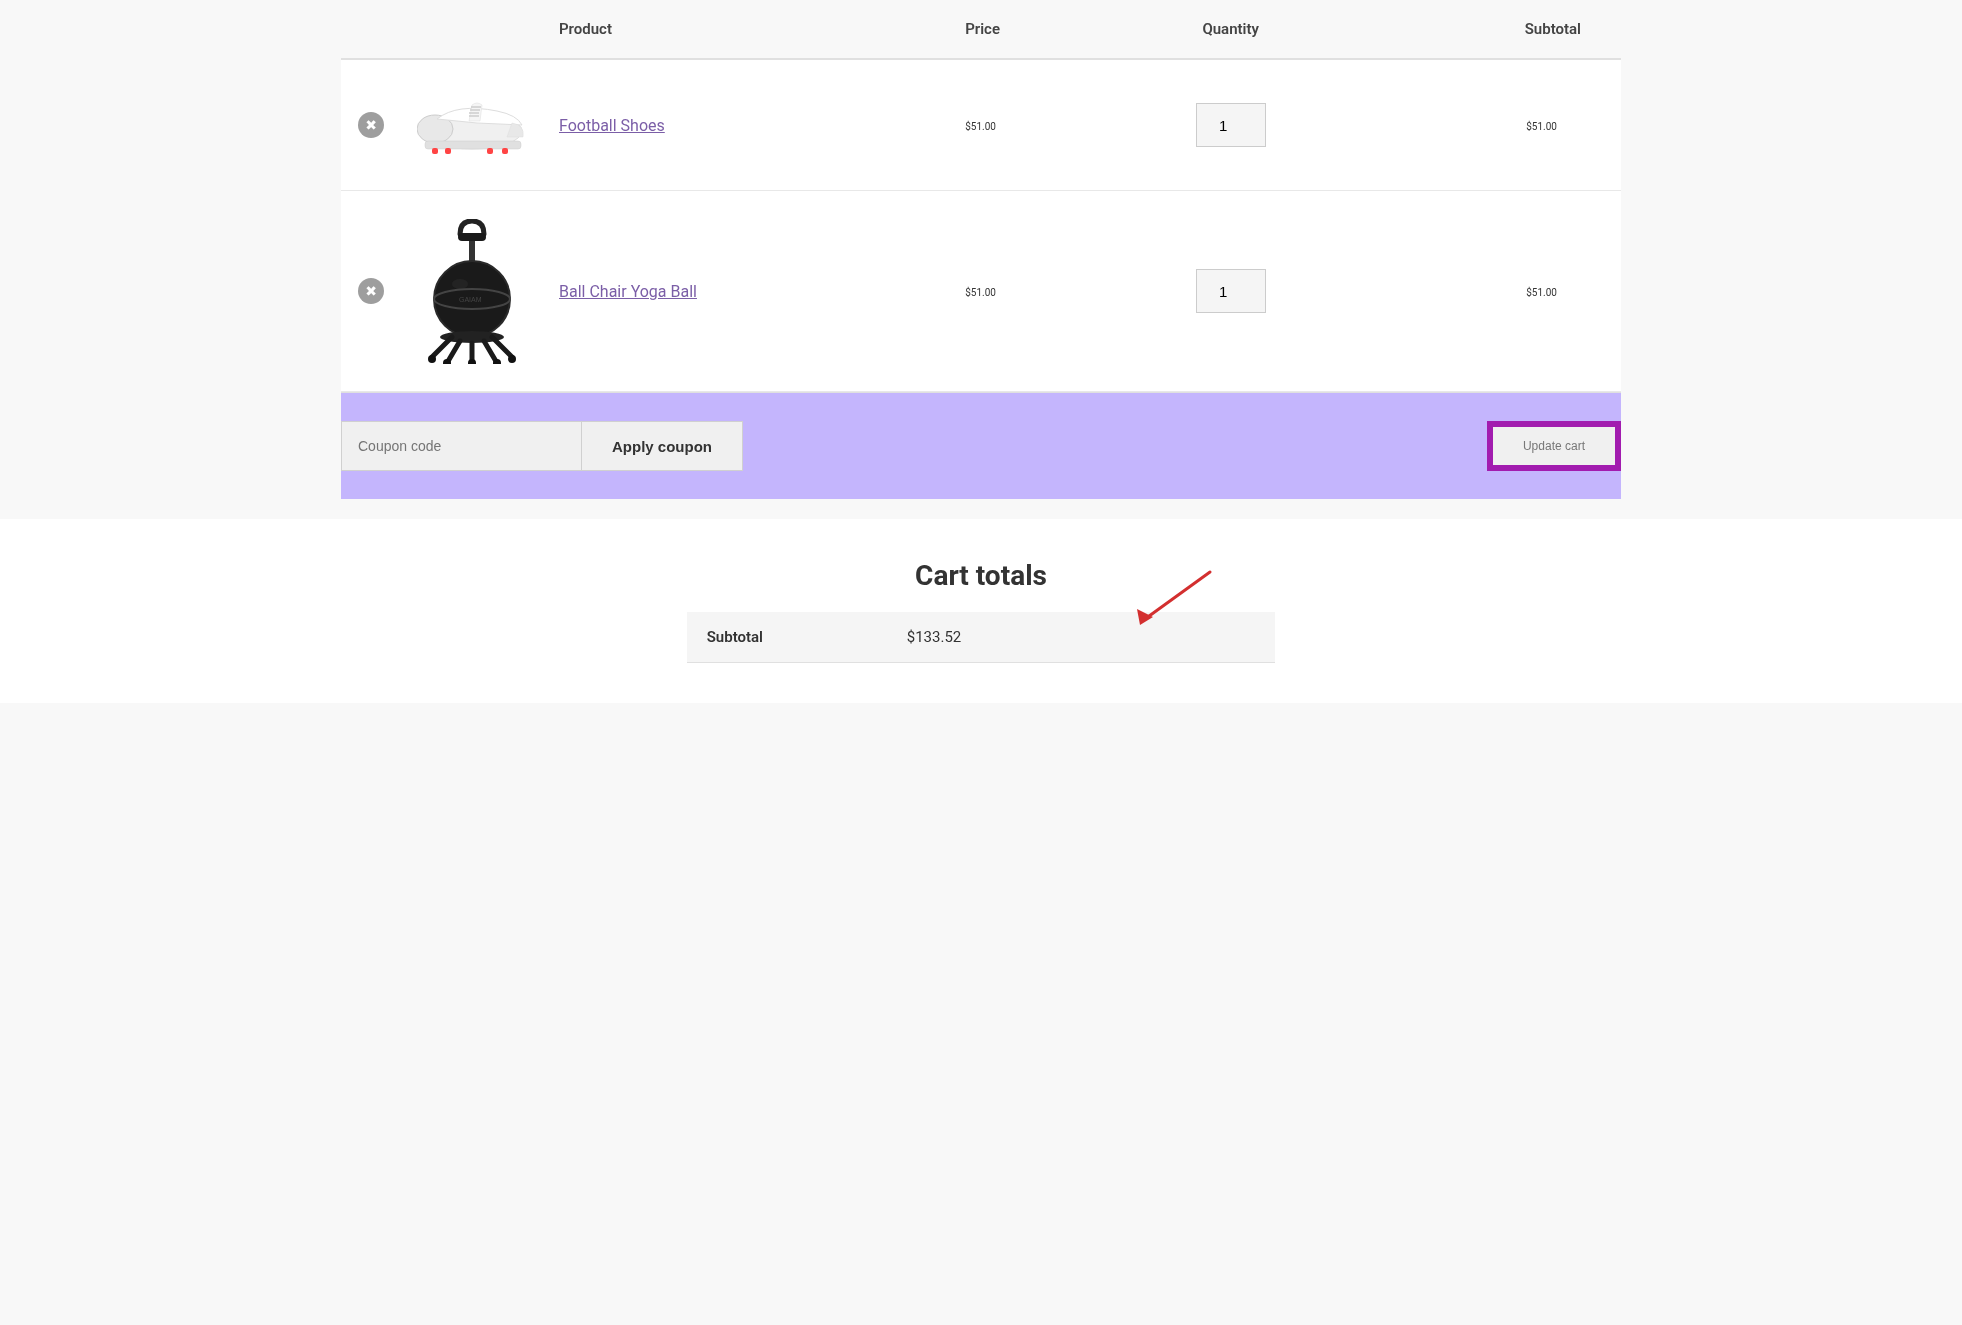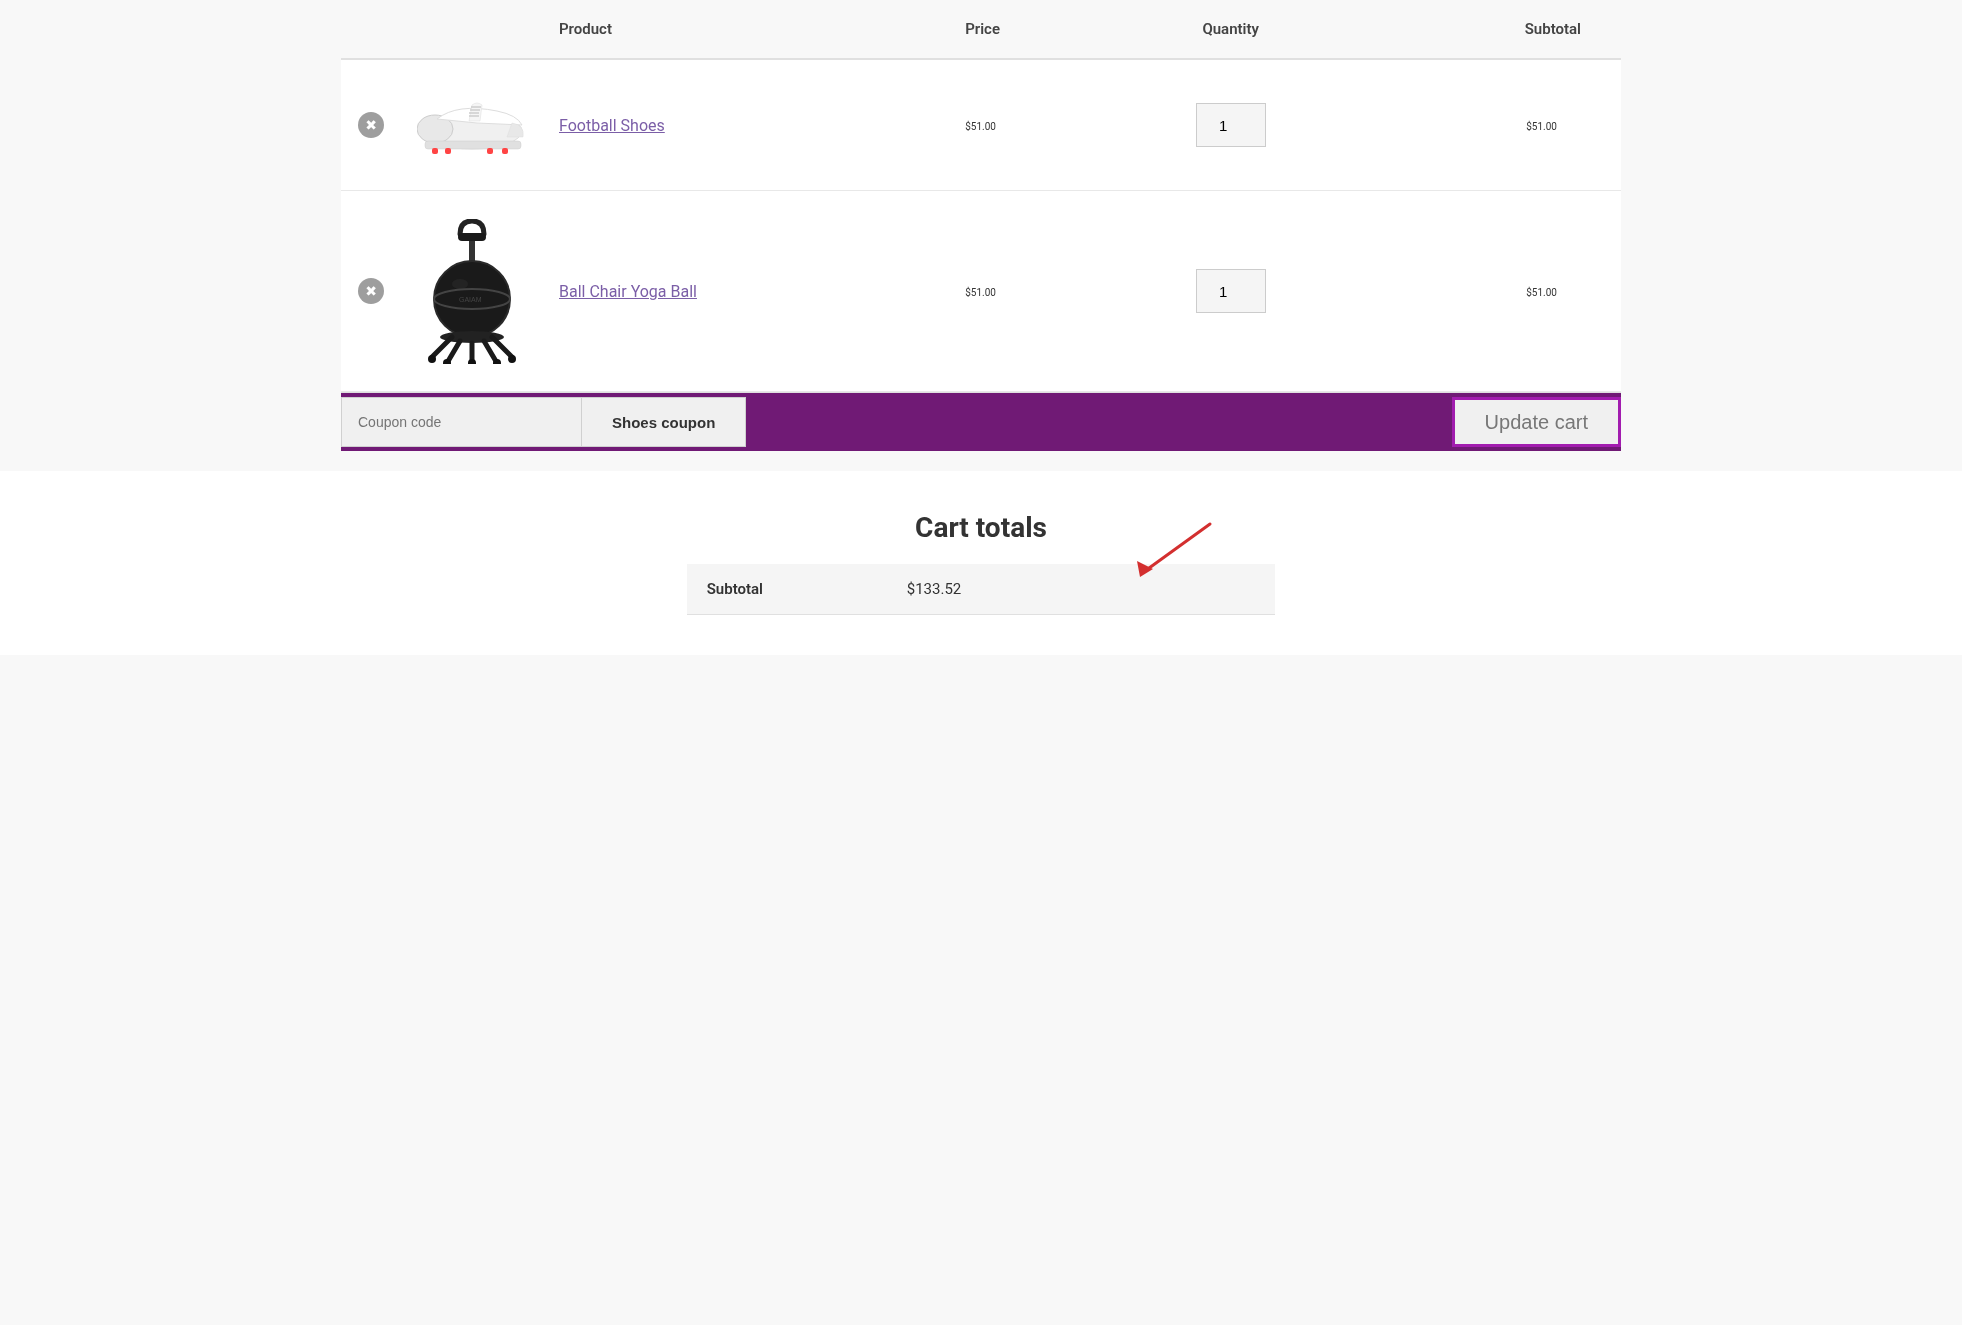--- a/index.html
+++ b/index.html
@@ -107,22 +107,22 @@
 
     .subtotal-text {
       padding-right: 24px;
     }
 
     
     .coupon-section {
       display: flex;
       align-items: stretch;
       justify-content: space-between;
-      padding: 4px 0;
-      background: #701a75;
+      padding: 28px 0;
+      background: #c4b5fd;
       border-top: 1px solid #e0e0e0;
     }
 
     .coupon-left {
       display: flex;
       align-items: stretch;
     }
 
     .coupon-input {
       width: 240px;
@@ -145,22 +145,22 @@
       font-weight: 700;
       color: #333;
       cursor: pointer;
       white-space: nowrap;
     }
 
     .update-cart-btn {
       height: 50px;
       padding: 0 30px;
       background: #f0f0f0;
-      border: 3px solid #a21caf;
-      font-size: 20px;
+      border: 6px solid #a21caf;
+      font-size: 12px;
       color: #777;
       cursor: pointer;
       margin-right: 0;
     }
 
     
     .cart-totals-section {
       background: #fff;
       padding: 40px 0;
       margin-top: 20px;
@@ -317,21 +317,21 @@
         <td class="col-subtotal" style="text-align:right; padding-right: 40px;">
           <span class="subtotal-text">$51.00</span>
         </td>
       </tr>
     </tbody>
   </table>
 
   <div class="coupon-section">
     <div class="coupon-left">
       <input class="coupon-input" type="text" placeholder="Coupon code" style="">
-      <button class="apply-coupon-btn">Shoes coupon</button>
+      <button class="apply-coupon-btn">Apply coupon</button>
     </div>
     <button class="update-cart-btn">Update cart</button>
   </div>
 </div>
 
 <div class="cart-totals-section">
   <h2 class="cart-totals-title">Cart totals</h2>
   <div style="width: 60%; position: relative;">
     <table class="cart-totals-table">
       <tbody>

